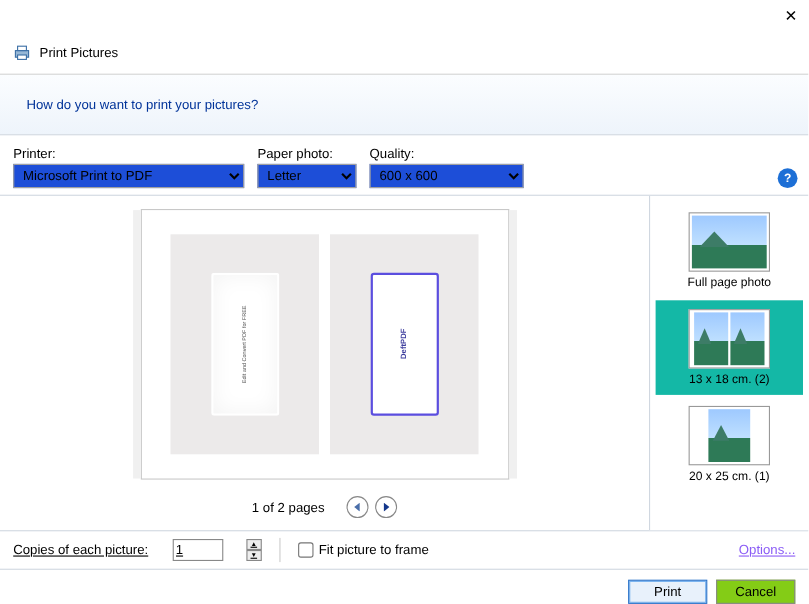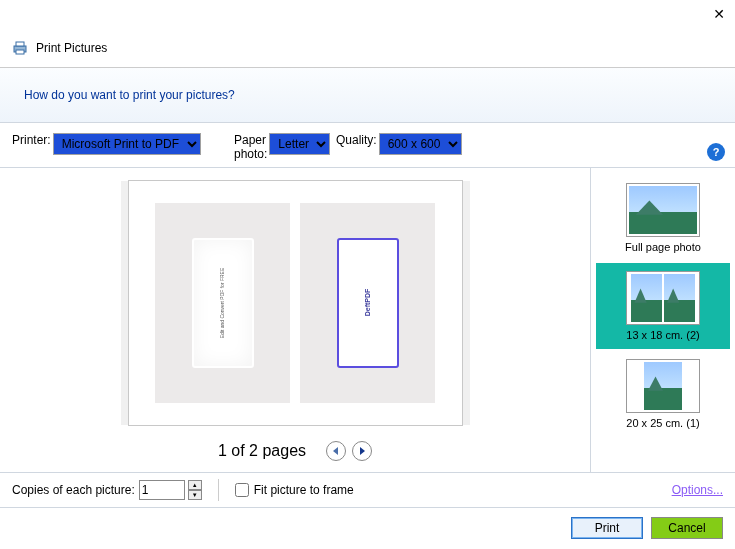--- a/index.html
+++ b/index.html
@@ -15,21 +15,21 @@
     border-bottom: 1px solid #d0d7e0;
     display: flex;
     align-items: center;
     padding: 0 24px;
   }
   .band-text { color: #003399; font-size: 12px; }
   .controls {
     display: flex; gap: 12px; padding: 10px 12px 6px 12px; position: relative;
     border-bottom: 1px solid #d0d7e0;
   }
-  .ctrl { display: flex; gap: 2px; }
+  .ctrl { display: flex; flex-direction: column; gap: 2px; }
   .ctrl label { font-size: 12px; color: #000; }
   select.combo {
     background: #1d4ed8; border: 1px solid #a0a0a0; height: 22px; padding: 1px 4px;
     font-size: 12px;
   }
   .help-badge { position: absolute; right: 10px; bottom: 6px; width: 18px; height: 18px; border-radius: 50%; background: #1d6fd6; color: #fff; display: flex; align-items:center; justify-content:center; font-size: 11px; font-weight:bold;}
   .middle {
     display: flex; height: 305px; border-bottom: 1px solid #d0d7e0;
   }
   .preview-pane { flex: 1; position: relative; display:flex; flex-direction:column; align-items:center; justify-content:center;}
@@ -49,21 +49,21 @@
   }
   .card {
     width: 62px; height: 130px; background:#fff; border:2px solid #5b4edf; border-radius:3px;
     display:flex; align-items:center; justify-content:center; flex-direction:column;
   }
   .page-slot.left .card { border-color: transparent; transform: rotate(0deg); box-shadow: inset 0 0 20px rgba(0,0,0,.05);}
   .inner-rotated { transform: rotate(-90deg); font-size:5px; color:#555; white-space:nowrap; }
   .pager {
     display:flex; align-items:center; gap: 20px; margin-top:10px; height:30px;
   }
-  .pager-text { font-size:16px;}
+  .pager-text { font-size:12px;}
   .nav-btns { display:flex; gap:6px;}
   .nav-circle { width:20px; height:20px; border-radius:50%; border:1px solid #888; background:#fff; display:flex; align-items:center; justify-content:center;}
   .nav-circle svg { width:8px; height:8px;}
   .layouts {
     width: 145px; background:#fff; border-left:1px solid #d0d7e0;
     overflow-y:scroll; padding: 5px 0;
   }
   .layouts::-webkit-scrollbar { width:17px;}
   .layouts::-webkit-scrollbar-track { background:#f0f0f0; border-left:1px solid #ddd;}
   .layouts::-webkit-scrollbar-thumb { background:#c0c0c0;}
@@ -84,21 +84,21 @@
   .scenery::before {
     content:""; position:absolute; left:10%; top:30%; width:40%; height:30%;
     background:#3d7c67; clip-path: polygon(0 100%, 50% 0, 100% 100%);
   }
   .thumb.double .scenery { width:45%;}
   .thumb.single-port .scenery { width:55%;}
   .bottom {
     height: 35px; display:flex; align-items:center; padding: 0 12px; border-bottom:1px solid #d0d7e0;
     gap: 10px; position:relative;
   }
-  .copies-wrap { display:flex; align-items:center; gap:4px;}
+  .copies-wrap { display:flex; align-items:center; gap:22px;text-decoration:underline;}
   input.spin { width:46px; height:20px; border:1px solid #888; padding:1px 2px; font-size:12px;}
   .spin-btns { display:flex; flex-direction:column; margin-left:-1px;}
   .spin-btns button { width:14px; height:10px; border:1px solid #888; background:#eee; font-size:6px; line-height:6px; padding:0;}
   .divider-vert { width:1px; height:22px; background:#ccc; margin:0 6px;}
   .checkbox-wrap { display:flex; align-items:center; gap:5px;}
   input[type=checkbox]{ width:14px; height:14px;}
   .options-link { position:absolute; right:12px; color:#8b5cf6; text-decoration:underline; cursor:default;}
   .footer {
     height: 40px; display:flex; align-items:center; justify-content:flex-end; padding: 0 12px; gap: 8px;
   }

